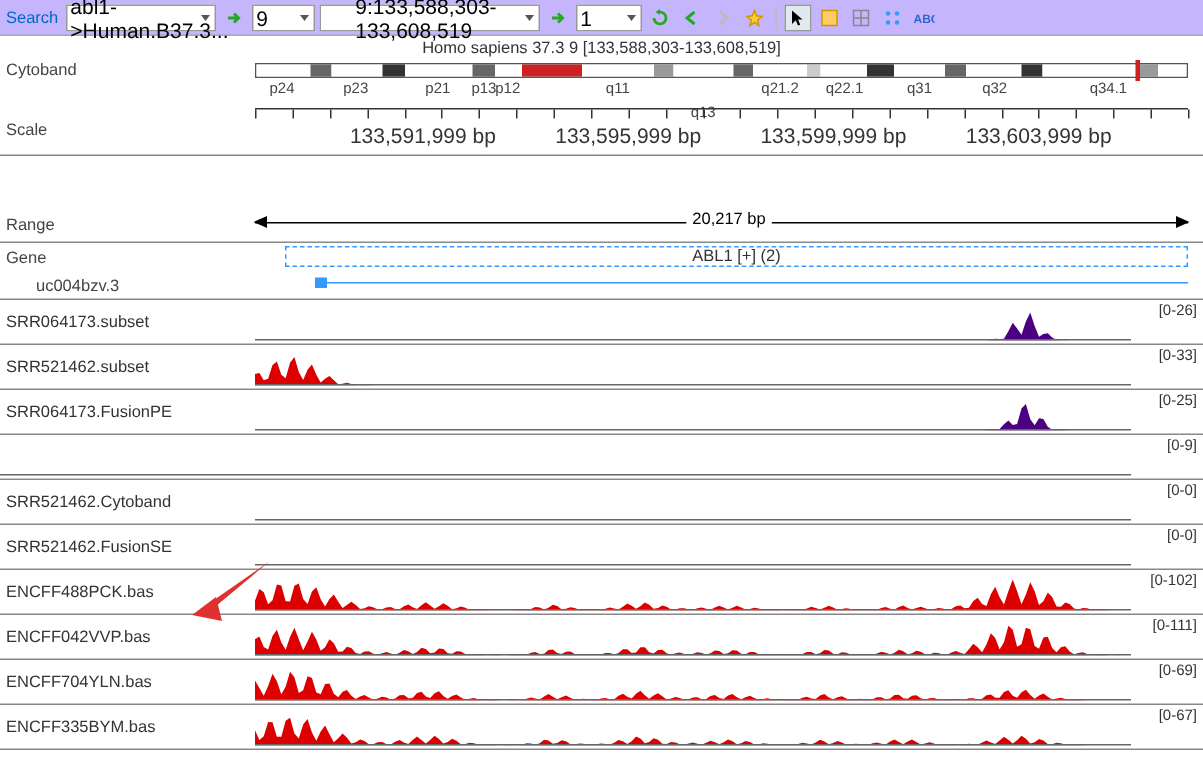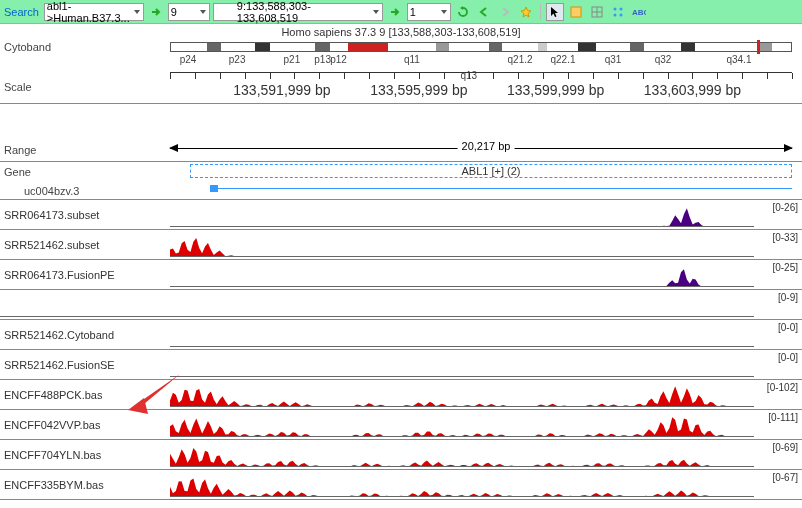--- a/index.html
+++ b/index.html
@@ -1,23 +1,23 @@
 <!DOCTYPE html>
 <html><head>
 <meta charset="utf-8">
 <style>
 * { margin: 0; padding: 0; box-sizing: border-box; }
 body { font-family: Arial, sans-serif; font-size: 11px; background: #fff; width: 802px; height: 508px; overflow: hidden; }
-.toolbar { display: flex; align-items: center; padding: 2px 4px; gap: 3px; border-bottom: 1px solid #aaa; background: #86efac; height: 24px; }
+.toolbar { display: flex; align-items: center; padding: 2px 4px; gap: 3px; border-bottom: 1px solid #aaa; background: #c4b5fd; height: 24px; }
 .toolbar .lbl { color: #0066cc; font-size: 11px; margin-right: 2px; }
-.toolbar .combo { height: 18px; border: 1px solid #999; background: #fff; font-size: 11px; padding: 0 14px 0 2px; position: relative; display: flex; align-items: center; }
+.toolbar .combo { height: 18px; border: 1px solid #999; background: #fff; font-size: 14px; padding: 0 14px 0 2px; position: relative; display: flex; align-items: center; }
 .toolbar .combo::after { content: ""; position: absolute; right: 3px; top: 6px; border-left: 3px solid transparent; border-right: 3px solid transparent; border-top: 4px solid #555; }
 .combo.w1 { width: 100px; }
 .combo.w2 { width: 42px; }
-.combo.w3 { width: 170px; padding-left: 23px; }
+.combo.w3 { width: 147px; padding-left: 23px; }
 .combo.w4 { width: 44px; }
 .ico { width: 18px; height: 18px; display: flex; align-items: center; justify-content: center; cursor: pointer; border: 1px solid transparent; }
 .ico.sel { border: 1px solid #999; background: #e0e8f0; }
 .divider-v { width: 1px; height: 16px; background: #bbb; margin: 0 2px; }
 .main { position: relative; }
 .row { display: flex; align-items: center; border-bottom: 1px solid #888; min-height: 18px; position: relative; }
 .rowlabel { width: 170px; padding-left: 4px; color: #444; font-size: 11px; flex-shrink: 0; }
 .rowbody { flex: 1; position: relative; height: 100%; min-height: 18px; }
 .cytoband-row { height: 46px; border-bottom: none; }
 .cyto-title { position: absolute; left: 50%; transform: translateX(-50%); top: 2px; font-size: 11px; color: #333; }

